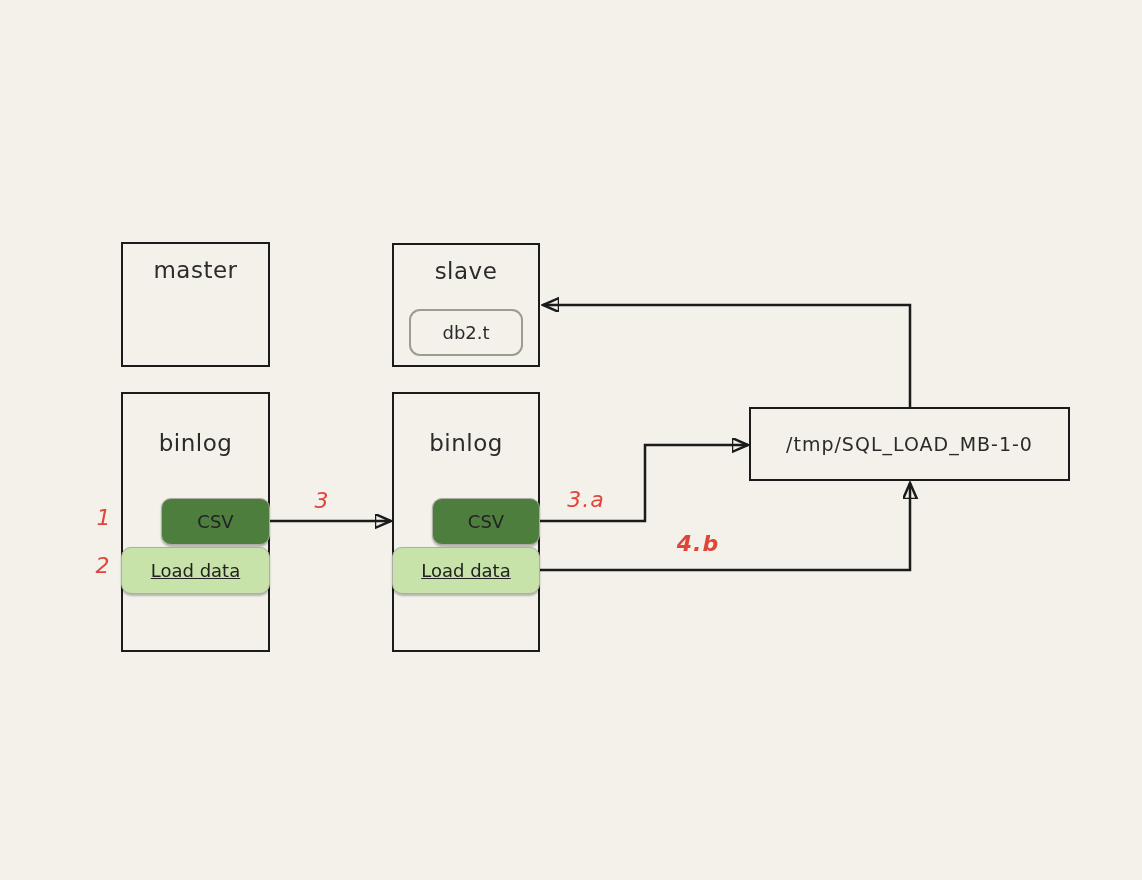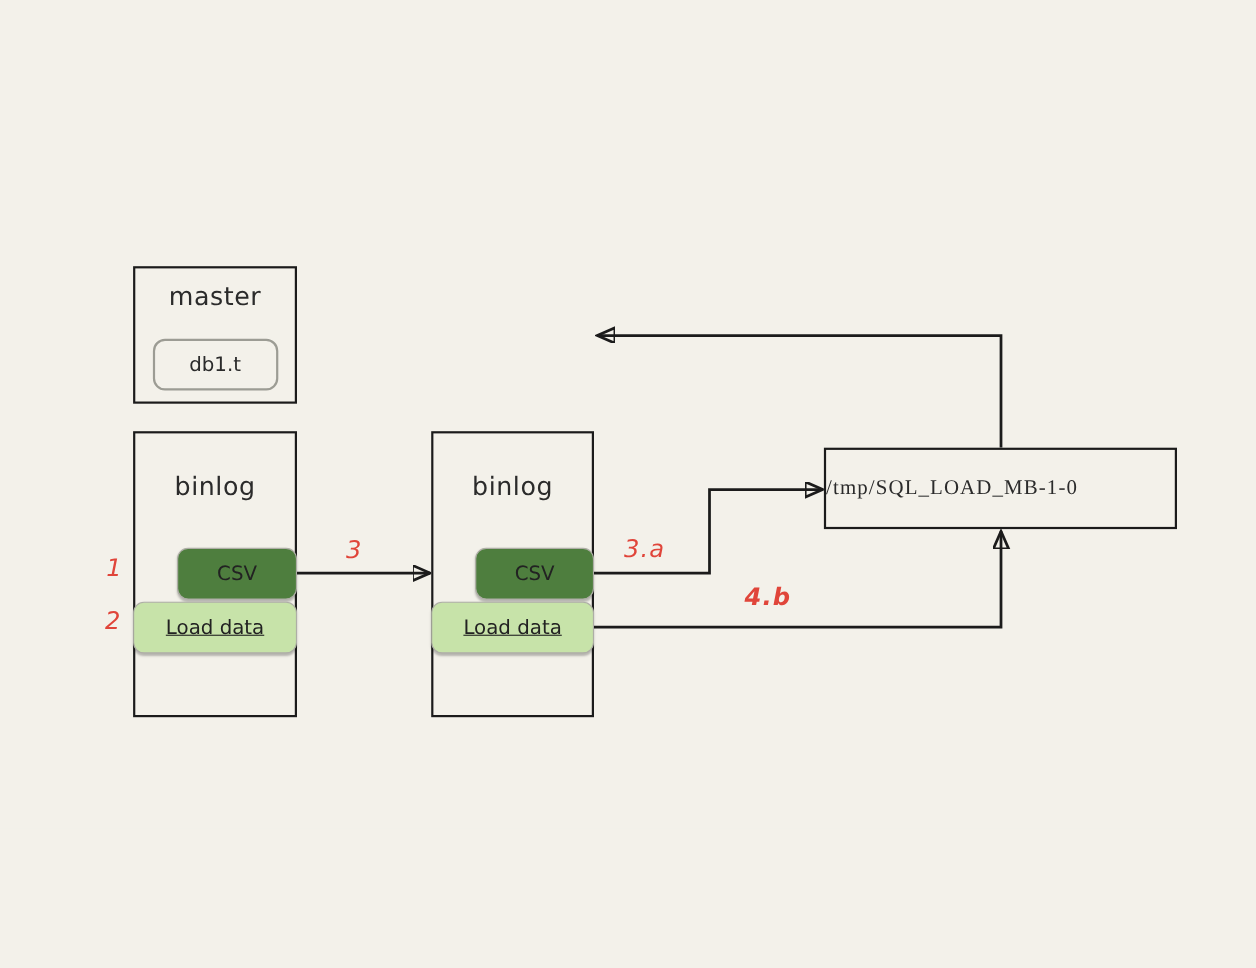--- a/index.html
+++ b/index.html
@@ -94,23 +94,23 @@
     color: #222;
     box-shadow: 0 1.5px 2px rgba(0,0,0,0.25);
   }
   .row-csv  { top: 104px; background: var(--green-dark); margin-left: 40px; }
   .row-load { top: 153px; background: var(--green-light); text-decoration: underline; }
 
   .node-tmp {
     left: 749px; top: 407px; width: 321px; height: 74px;
     display: flex;
     align-items: center;
+    justify-content: center;
     font-size: 19px;
     letter-spacing: 1px;
-    font-family: Liberation Serif, serif;
   }
 
   .step {
     position: absolute;
     z-index: 3;
     color: var(--red);
     font-size: 22px;
     font-style: italic;
     text-align: center;
     letter-spacing: 1px;
@@ -133,25 +133,28 @@
       </marker>
     </defs>
     <path d="M 270 521 L 391 521" marker-end="url(#ah)"></path>
     <path d="M 540 521 L 645 521 L 645 445 L 748 445" marker-end="url(#ah)"></path>
     <path d="M 540 570 L 910 570 L 910 483" marker-end="url(#ah)"></path>
     <path d="M 910 407 L 910 305 L 543 305" marker-end="url(#ah)"></path>
   </svg>
 
   <div class="box node-master">
     <div class="box-title">master</div>
+  </div>
+
+  <div class="box node-slave">
+    <div class="box-title">slave</div>
     <div class="chip">
-      <span>db1.t</span>
+      <span>db2.t</span>
     </div>
   </div>
-
 
   <div class="box node-binlog-left">
     <div class="box-title">binlog</div>
     <div class="row row-csv">CSV</div>
     <div class="row row-load">Load data</div>
   </div>
 
   <div class="box node-binlog-right">
     <div class="box-title">binlog</div>
     <div class="row row-csv">CSV</div>

